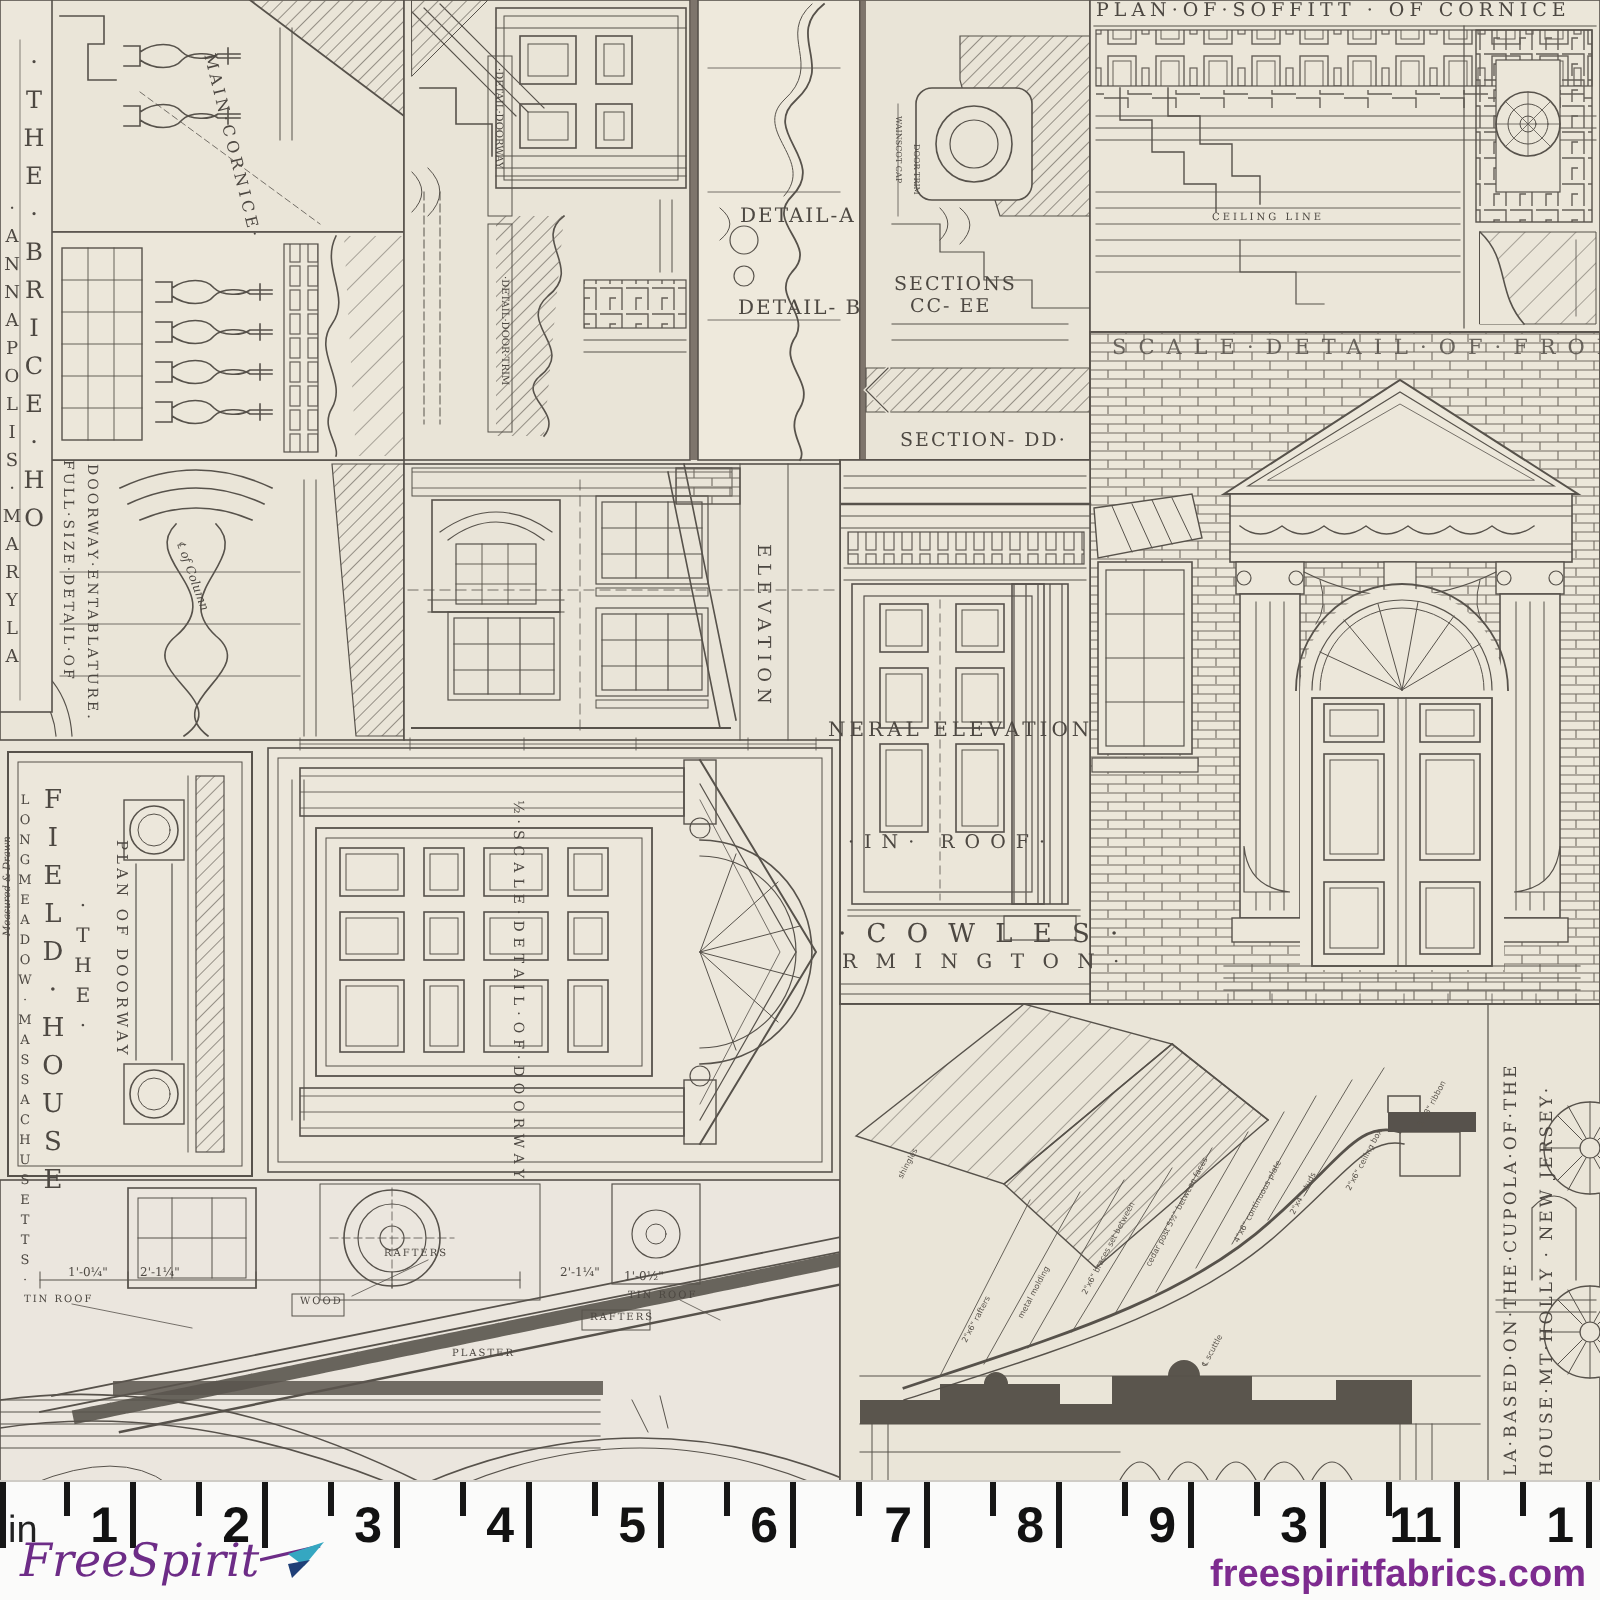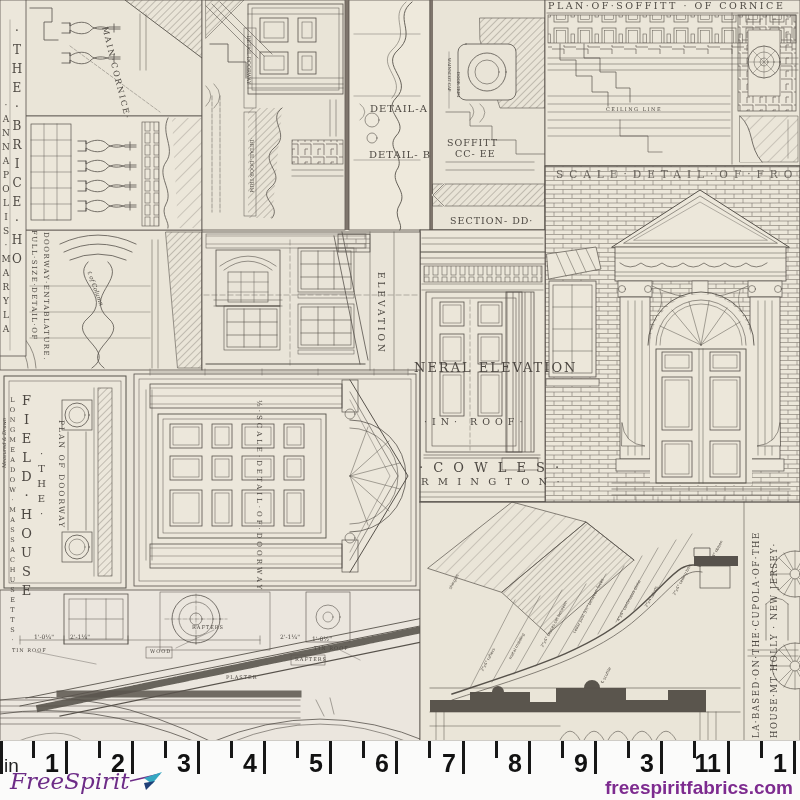--- a/index.html
+++ b/index.html
@@ -423,33 +423,33 @@
 <div>
   <div class="lab vert" style="left:11px;top:24px;font-size:12px;letter-spacing:5px">·THE·BRICE·HO</div>
   <div class="lab vert" style="left:1px;top:100px;font-size:9px;letter-spacing:4px">·ANNAPOLIS·MARYLA</div>
   <div class="lab" style="left:108px;top:26px;font-size:8px;letter-spacing:2px;transform:rotate(76deg);transform-origin:0 0">MAIN·CORNICE·</div>
   <div class="lab side" style="left:30px;top:230px;font-size:7px;letter-spacing:1.5px">FULL·SIZE·DETAIL·OF</div>
   <div class="lab side" style="left:42px;top:232px;font-size:7px;letter-spacing:1.5px">DOORWAY·ENTABLATURE.</div>
   <div class="lab" style="left:92px;top:270px;font-size:6px;font-style:italic;transform:rotate(70deg);transform-origin:0 0">℄ of Column</div>
 
   <div class="lab" style="left:370px;top:104px;font-size:10px;letter-spacing:1px">DETAIL-A</div>
   <div class="lab" style="left:369px;top:150px;font-size:10px;letter-spacing:1px">DETAIL- B</div>
-  <div class="lab" style="left:447px;top:138px;font-size:9.5px;letter-spacing:1px">SOFFITT</div>
+  <div class="lab" style="left:447px;top:138px;font-size:9.5px;letter-spacing:1px">SECTIONS</div>
   <div class="lab" style="left:455px;top:149px;font-size:9.5px;letter-spacing:1px">CC- EE</div>
   <div class="lab" style="left:450px;top:216px;font-size:9.5px;letter-spacing:1px">SECTION- DD·</div>
   <div class="lab side" style="left:447px;top:58px;font-size:4px">WAINSCOT CAP</div>
   <div class="lab side" style="left:456px;top:72px;font-size:4px">DOOR TRIM</div>
   <div class="lab side" style="left:246px;top:34px;font-size:5px">·DETAIL·DOORWAY</div>
   <div class="lab side" style="left:249px;top:138px;font-size:5px">·DETAIL·DOOR·TRIM</div>
 
   <div class="lab" style="left:548px;top:1px;font-size:9.5px;letter-spacing:2.5px">PLAN·OF·SOFFITT · OF CORNICE</div>
   <div class="lab" style="left:606px;top:107px;font-size:5px;letter-spacing:1.5px">CEILING LINE</div>
   <div class="lab" style="left:556px;top:169px;font-size:10.5px;letter-spacing:6px;opacity:.8">SCALE·DETAIL·OF·FRONT</div>
 
-  <div class="lab" style="left:414px;top:361px;font-size:13px;letter-spacing:2px">NERAL ELEVATION</div>
+  <div class="lab" style="left:414px;top:361px;font-size:10px;letter-spacing:2px">NERAL ELEVATION</div>
   <div class="lab" style="left:424px;top:417px;font-size:9.5px;letter-spacing:5px">·IN· ROOF·</div>
   <div class="lab" style="left:419px;top:461px;font-size:13px;letter-spacing:3px;font-weight:normal">· C O W L E S ·</div>
   <div class="lab" style="left:421px;top:477px;font-size:10px;letter-spacing:3px">R M I N G T O N ·</div>
   <div class="lab side" style="left:376px;top:272px;font-size:9px;letter-spacing:3px">ELEVATION</div>
 
   <div class="lab vert" style="left:36px;top:448px;font-size:10px;letter-spacing:4px">·THE·</div>
   <div class="lab vert" style="left:20px;top:393px;font-size:13px;letter-spacing:4px">FIELD·HOUSE</div>
   <div class="lab vert" style="left:9px;top:396px;font-size:6.5px;letter-spacing:2px">LONGMEADOW·MASSACHUSETTS·</div>
   <div class="lab rotccw" style="left:2px;top:468px;font-size:5px;font-style:italic;width:70px">Measured &amp; Drawn</div>
   <div class="lab side" style="left:57px;top:420px;font-size:7.5px;letter-spacing:2px">PLAN OF DOORWAY</div>

